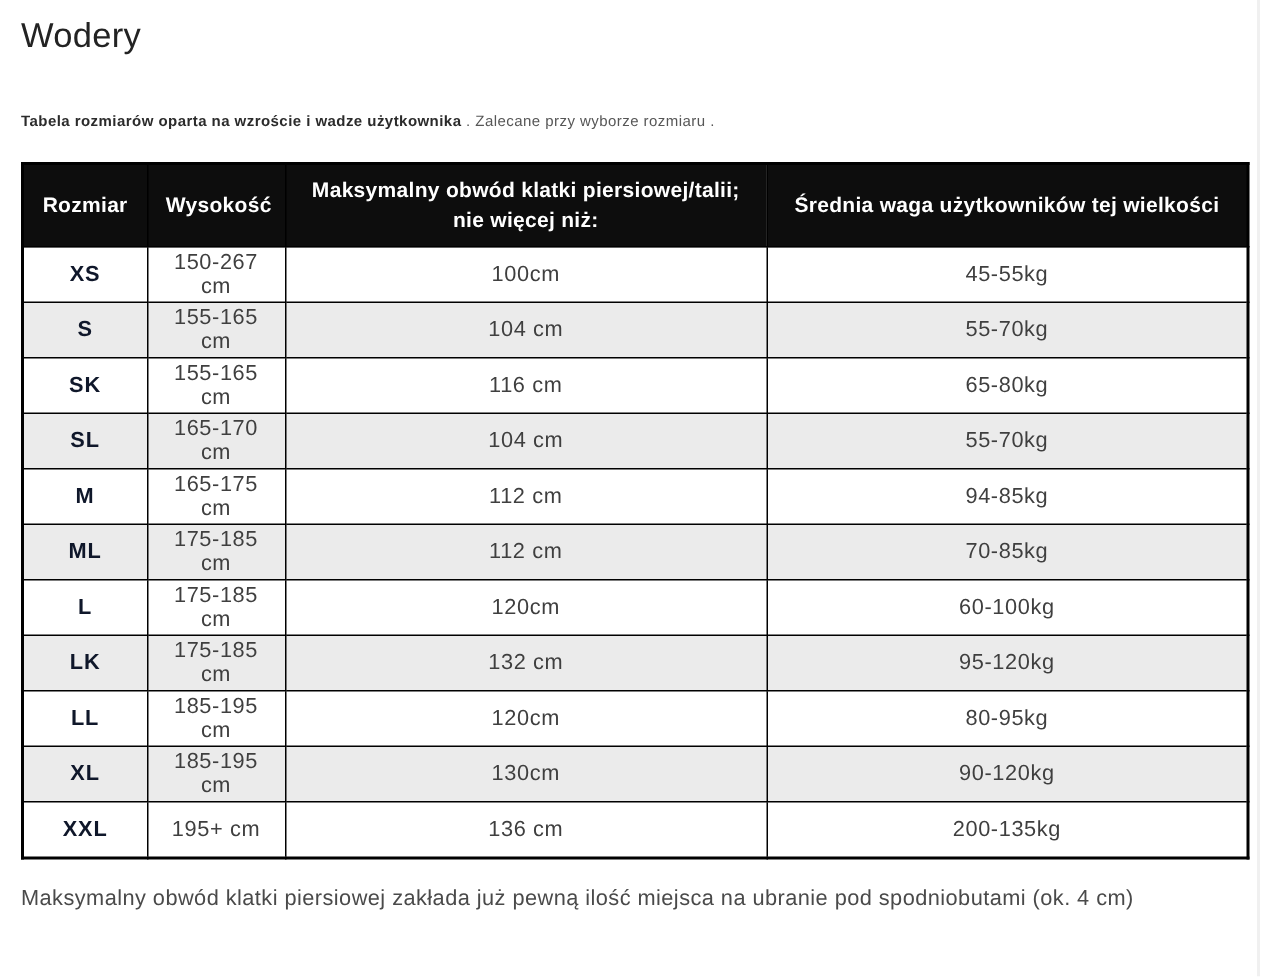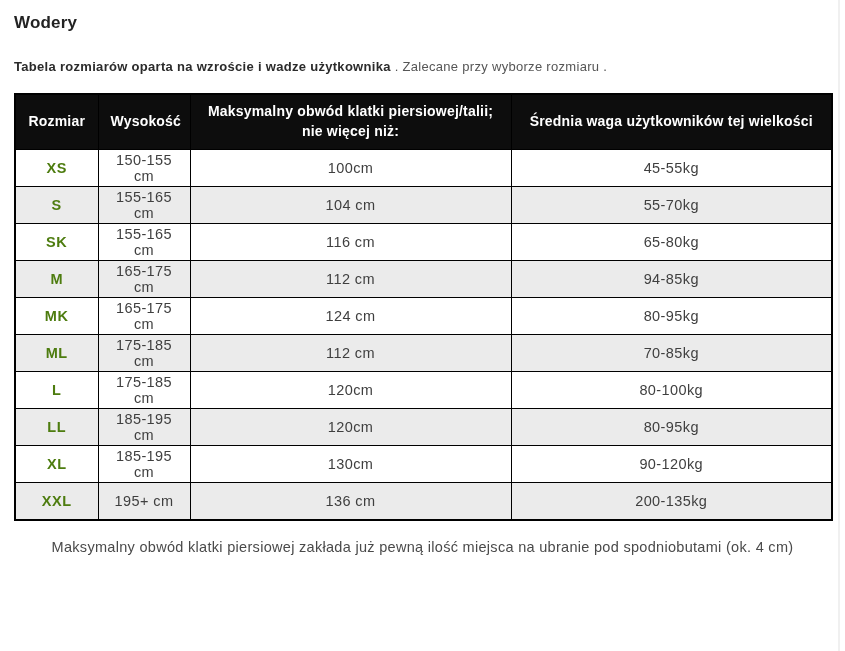--- a/index.html
+++ b/index.html
@@ -12,29 +12,29 @@
     height: 651px;
     position: relative;
     overflow: hidden;
     font-family: "Liberation Sans", sans-serif;
   }
   .container {
     padding: 7px 14px 0 14px;
   }
   .page-title {
     margin: 0;
-    font-size: 17px;
+    font-size: 23px;
     line-height: 32px;
-    font-weight: 700;
+    font-weight: 400;
     color: #232323;
     letter-spacing: 0.2px;
   }
   .subtitle {
-    margin: 18px 0 0 0;
-    font-size: 13px;
+    margin: 33px 0 0 0;
+    font-size: 10px;
     line-height: 20px;
     color: #565656;
     letter-spacing: 0.3px;
   }
   .subtitle .bold-part {
     font-weight: 700;
     color: #2b2b2b;
   }
   table.size-table {
     border-collapse: collapse;
@@ -65,31 +65,30 @@
     font-size: 14.5px;
     color: #3f3f3f;
     letter-spacing: 0.4px;
     background: #ffffff;
   }
   table.size-table tbody tr:nth-child(even) td {
     background: #ebebeb;
   }
   table.size-table td.size-cell {
     font-weight: 700;
-    color: #4d7c0f;
+    color: #0f172a;
     letter-spacing: 0.6px;
     text-align: center;
   }
   .footnote {
     margin: 17px 0 0 0;
     font-size: 14.5px;
     line-height: 19px;
     color: #4a4a4a;
     letter-spacing: 0.3px;
-    text-align: center;
   }
   .edge-line {
     position: absolute;
     top: 0;
     right: 5px;
     width: 2px;
     height: 651px;
     background: #f0f0f0;
   }
 </style>
@@ -113,59 +112,65 @@
       <tr>
           <th>Rozmiar</th>
           <th>Wysokość</th>
           <th>Maksymalny obwód klatki piersiowej/talii; nie więcej niż:</th>
           <th>Średnia waga użytkowników tej wielkości</th>
         </tr>
     </thead>
     <tbody>
         <tr>
           <td class="size-cell">XS</td>
-          <td>150-155 cm</td>
+          <td>150-267 cm</td>
           <td>100cm</td>
           <td>45-55kg</td>
         </tr>
         <tr>
           <td class="size-cell">S</td>
           <td>155-165 cm</td>
           <td>104 cm</td>
           <td>55-70kg</td>
         </tr>
         <tr>
           <td class="size-cell">SK</td>
           <td>155-165 cm</td>
           <td>116 cm</td>
           <td>65-80kg</td>
         </tr>
         <tr>
+          <td class="size-cell">SL</td>
+          <td>165-170 cm</td>
+          <td>104 cm</td>
+          <td>55-70kg</td>
+        </tr>
+        <tr>
           <td class="size-cell">M</td>
           <td>165-175 cm</td>
           <td>112 cm</td>
           <td>94-85kg</td>
-        </tr>
-        <tr>
-          <td class="size-cell">MK</td>
-          <td>165-175 cm</td>
-          <td>124 cm</td>
-          <td>80-95kg</td>
         </tr>
         <tr>
           <td class="size-cell">ML</td>
           <td>175-185 cm</td>
           <td>112 cm</td>
           <td>70-85kg</td>
         </tr>
         <tr>
           <td class="size-cell">L</td>
           <td>175-185 cm</td>
           <td>120cm</td>
-          <td>80-100kg</td>
+          <td>60-100kg</td>
+        </tr>
+        <tr>
+          <td class="size-cell">LK</td>
+          <td>175-185 cm</td>
+          <td>132 cm</td>
+          <td>95-120kg</td>
         </tr>
         <tr>
           <td class="size-cell">LL</td>
           <td>185-195 cm</td>
           <td>120cm</td>
           <td>80-95kg</td>
         </tr>
         <tr>
           <td class="size-cell">XL</td>
           <td>185-195 cm</td>

